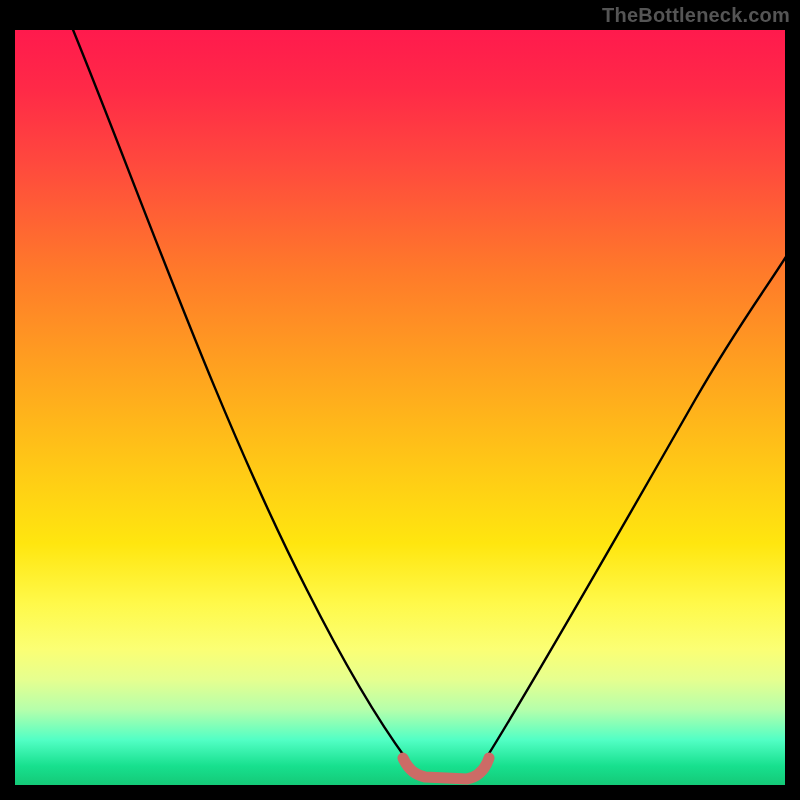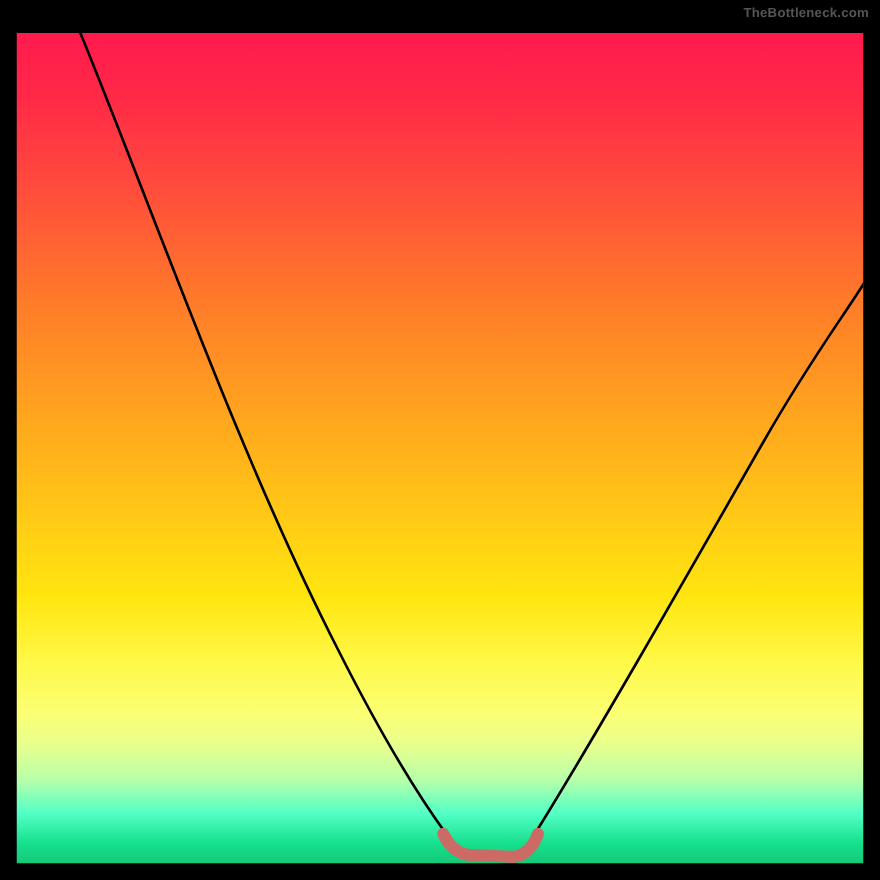--- a/index.html
+++ b/index.html
@@ -15,21 +15,21 @@
     position: relative;
     width: 800px;
     height: 800px;
     background: #000;
   }
   .watermark {
     position: absolute;
     top: 4px;
     right: 10px;
     color: #555;
-    font-size: 12px;
+    font-size: 20px;
     font-weight: 600;
     letter-spacing: 0.2px;
     user-select: none;
   }
   .plot {
     position: absolute;
     left: 15px;
     top: 30px;
     width: 770px;
     height: 755px;

